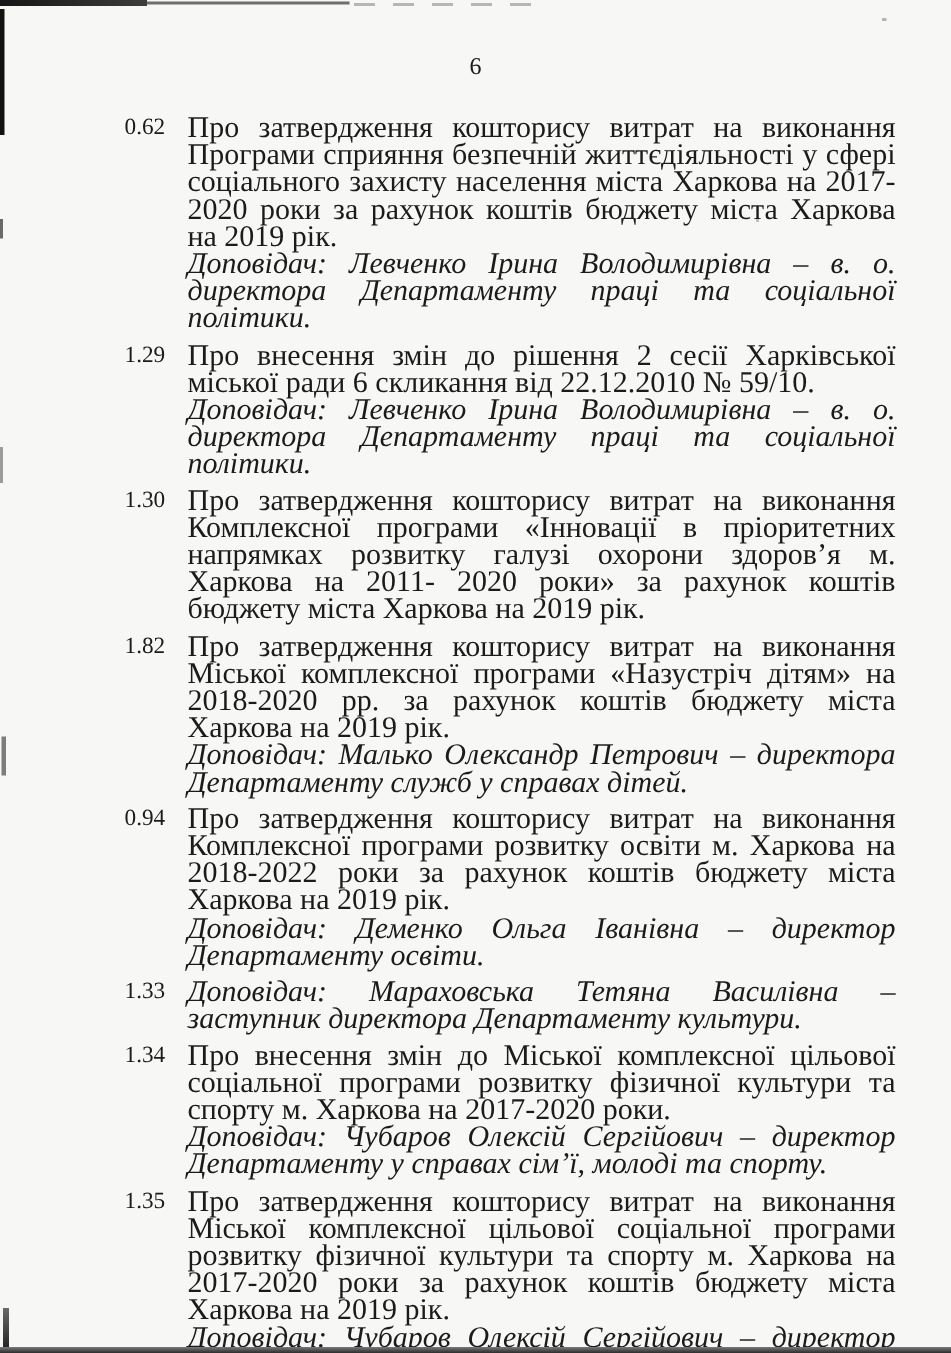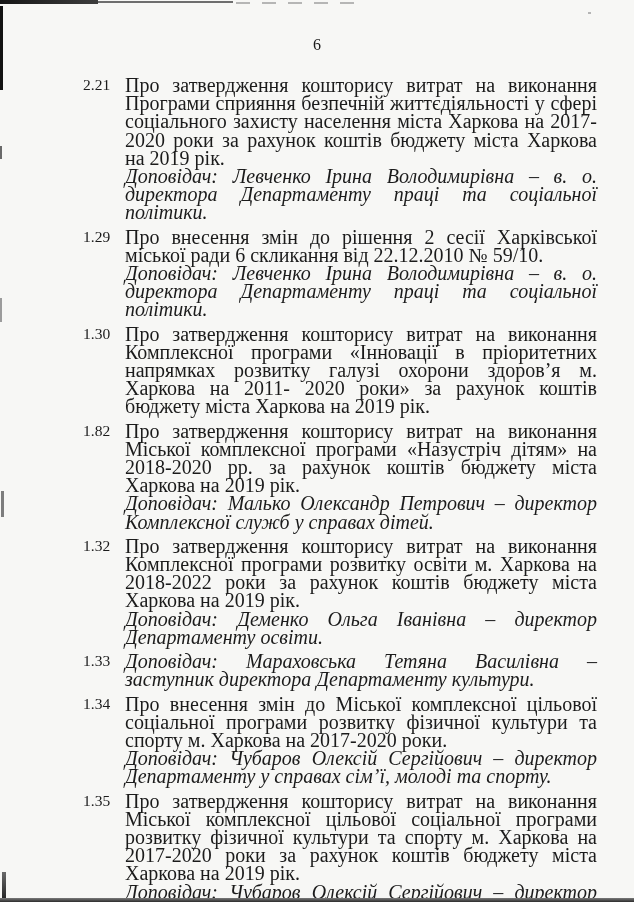--- a/index.html
+++ b/index.html
@@ -73,21 +73,21 @@
   <div class="artifact a-left5"></div>
   <div class="artifact a-bottom"></div>
   <div class="artifact a-speck1"></div>
   <div class="artifact a-speck2"></div>
 
   <div class="page-number">6</div>
 
   <div class="items">
 
     <div class="item">
-      <span class="num">2.21</span>
+      <span class="num">0.62</span>
       <div class="txt">
         <p class="body">Про затвердження кошторису витрат на виконання Програми сприяння безпечній життєдіяльності у сфері соціального захисту населення міста Харкова на 2017-2020 роки за рахунок коштів бюджету міста Харкова на 2019 рік.</p>
         <p class="speaker">Доповідач: Левченко Ірина Володимирівна – в. о. директора Департаменту праці та соціальної політики.</p>
       </div>
     </div>
 
     <div class="item">
       <span class="num">1.29</span>
       <div class="txt">
         <p class="body">Про внесення змін до рішення 2 сесії Харківської міської ради 6 скликання від 22.12.2010 № 59/10.</p>
@@ -99,26 +99,26 @@
       <span class="num">1.30</span>
       <div class="txt">
         <p class="body">Про затвердження кошторису витрат на виконання Комплексної програми «Інновації в пріоритетних напрямках розвитку галузі охорони здоров’я м. Харкова на 2011- 2020 роки» за рахунок коштів бюджету міста Харкова на 2019 рік.</p>
       </div>
     </div>
 
     <div class="item">
       <span class="num">1.82</span>
       <div class="txt">
         <p class="body">Про затвердження кошторису витрат на виконання Міської комплексної програми «Назустріч дітям» на 2018-2020 рр. за рахунок коштів бюджету міста Харкова на 2019 рік.</p>
-        <p class="speaker">Доповідач: Малько Олександр Петрович – директор Комплексної служб у справах дітей.</p>
+        <p class="speaker">Доповідач: Малько Олександр Петрович – директора Департаменту служб у справах дітей.</p>
       </div>
     </div>
 
     <div class="item">
-      <span class="num">1.32</span>
+      <span class="num">0.94</span>
       <div class="txt">
         <p class="body">Про затвердження кошторису витрат на виконання Комплексної програми розвитку освіти м. Харкова на 2018-2022 роки за рахунок коштів бюджету міста Харкова на 2019 рік.</p>
         <p class="speaker">Доповідач: Деменко Ольга Іванівна – директор Департаменту освіти.</p>
       </div>
     </div>
 
     <div class="item">
       <span class="num">1.33</span>
       <div class="txt">
         <p class="speaker">Доповідач: Мараховська Тетяна Василівна – заступник директора Департаменту культури.</p>

